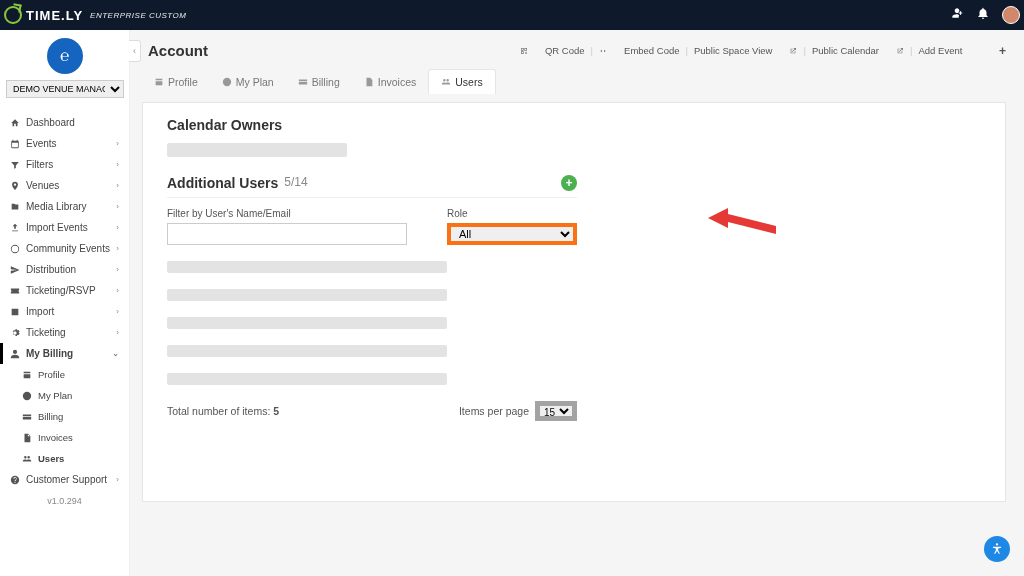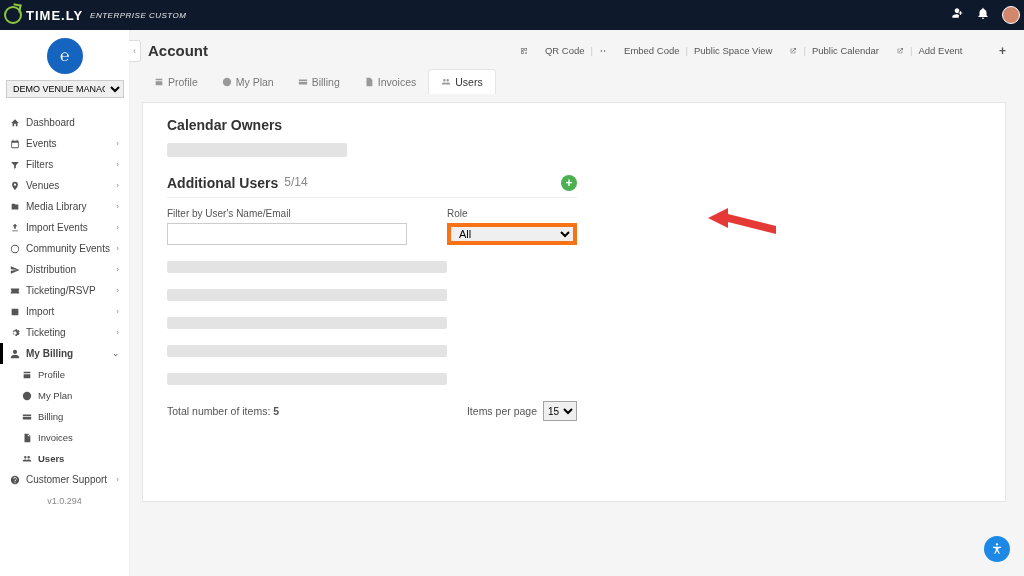--- a/index.html
+++ b/index.html
@@ -62,21 +62,21 @@
 .filters { display:flex; gap:40px; margin-top:10px; }
 .filt-col label { font-size:10px; color:#555; display:block; margin-bottom:4px; }
 .filt-col input[type=text] { width:240px; height:22px; border:1px solid #ccc; padding:0 6px; font-size:11px; }
 .filt-col select { width:130px; height:22px; border:4px solid #f97316; font-size:11px; padding:0 4px; }
 
 .user-rows { margin-top:16px; }
 .user-rows .skel { width:280px; height:12px; margin:16px 0; }
 
 .pager { display:flex; align-items:center; margin-top:12px; font-size:10.5px; color:#555; }
 .pager-right { margin-left:auto; display:flex; align-items:center; gap:6px; }
-.pager-right select { font-size:10px; height:20px; border:1px solid #a3a3a3; }
+.pager-right select { font-size:10px; height:20px; border:5px solid #a3a3a3; }
 
 
 .arrow { position:absolute; left:578px; top:172px; pointer-events:none; }
 .arrow svg { width:70px; height:40px; }
 
 
 .a11y { position:absolute; right:14px; bottom:14px; width:26px; height:26px; border-radius:50%; background:#1e88e5; display:flex; align-items:center; justify-content:center; }
 .a11y svg { width:14px; height:14px; fill:#fff; }
 </style>
 </head>

